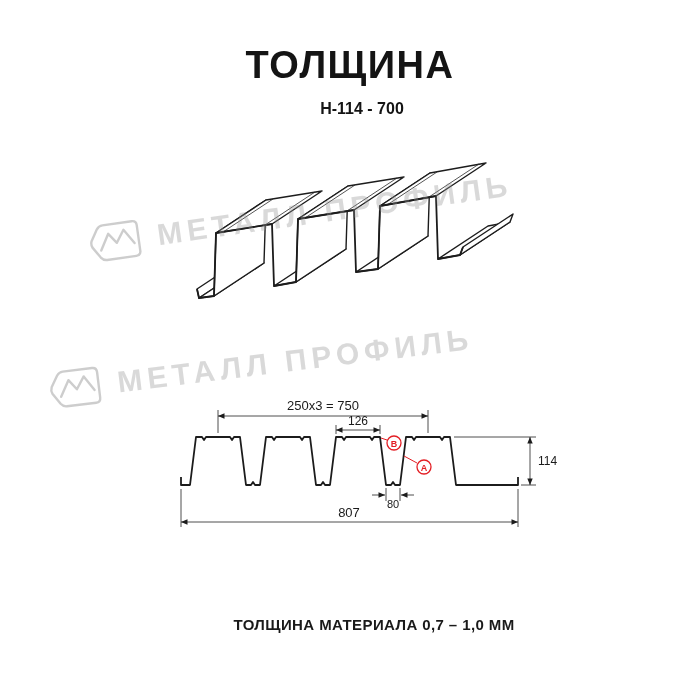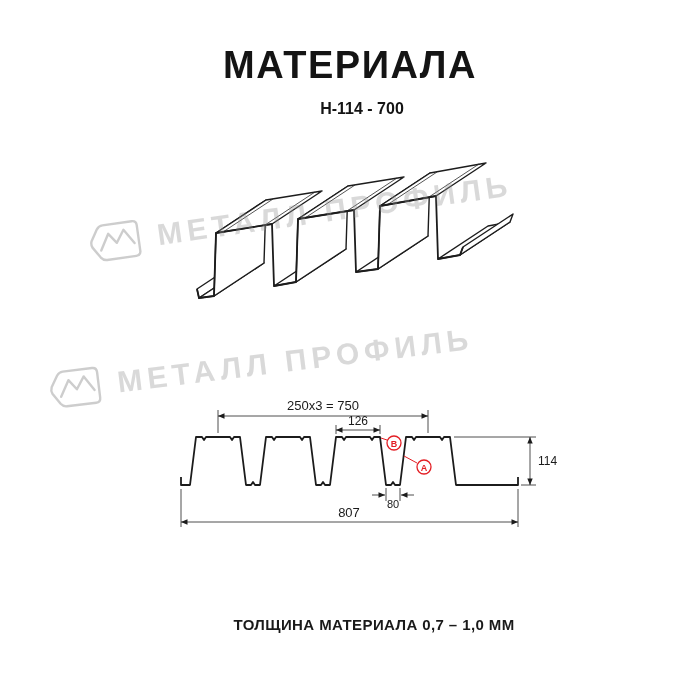--- a/index.html
+++ b/index.html
@@ -29,21 +29,21 @@
   }
   .wm1 { left:88px; top:222px; transform:rotate(-8deg); }
   .wm2 { left:48px; top:368px; transform:rotate(-7deg); }
   .wm-logo { stroke:rgba(145,145,145,0.45); fill:none; stroke-width:2.6; stroke-linejoin:round; stroke-linecap:round; }
 </style>
 </head>
 <body>
 
 <div class="page">
 
-  <div class="title">МАТЕРИАЛА</div>
+  <div class="title">ТОЛЩИНА</div>
   <div class="subtitle">Н-114 - 700</div>
 
   <svg class="drawing" width="700" height="700" viewBox="0 0 700 700">
     <defs>
       <marker id="arw" markerWidth="9" markerHeight="9" refX="7.6" refY="4" orient="auto-start-reverse">
         <path d="M0.4,1 L7.6,4 L0.4,7 Z" fill="#1c1c1c"></path>
       </marker>
     </defs>
 
     <g fill="#ffffff" stroke="#1c1c1c" stroke-width="1.4" stroke-linejoin="round">

